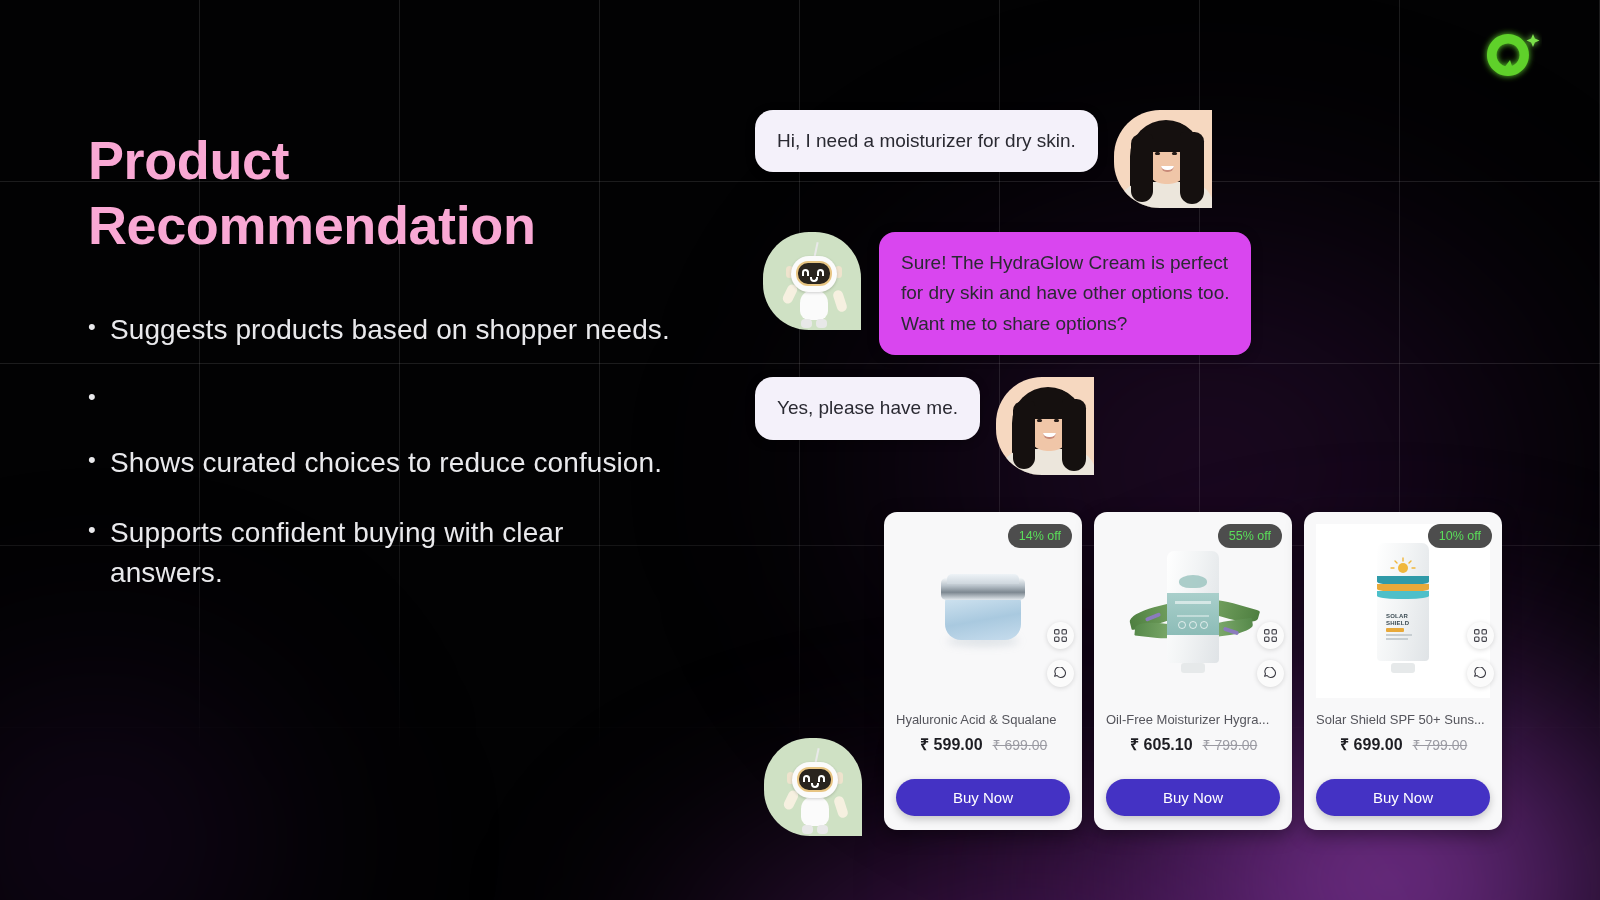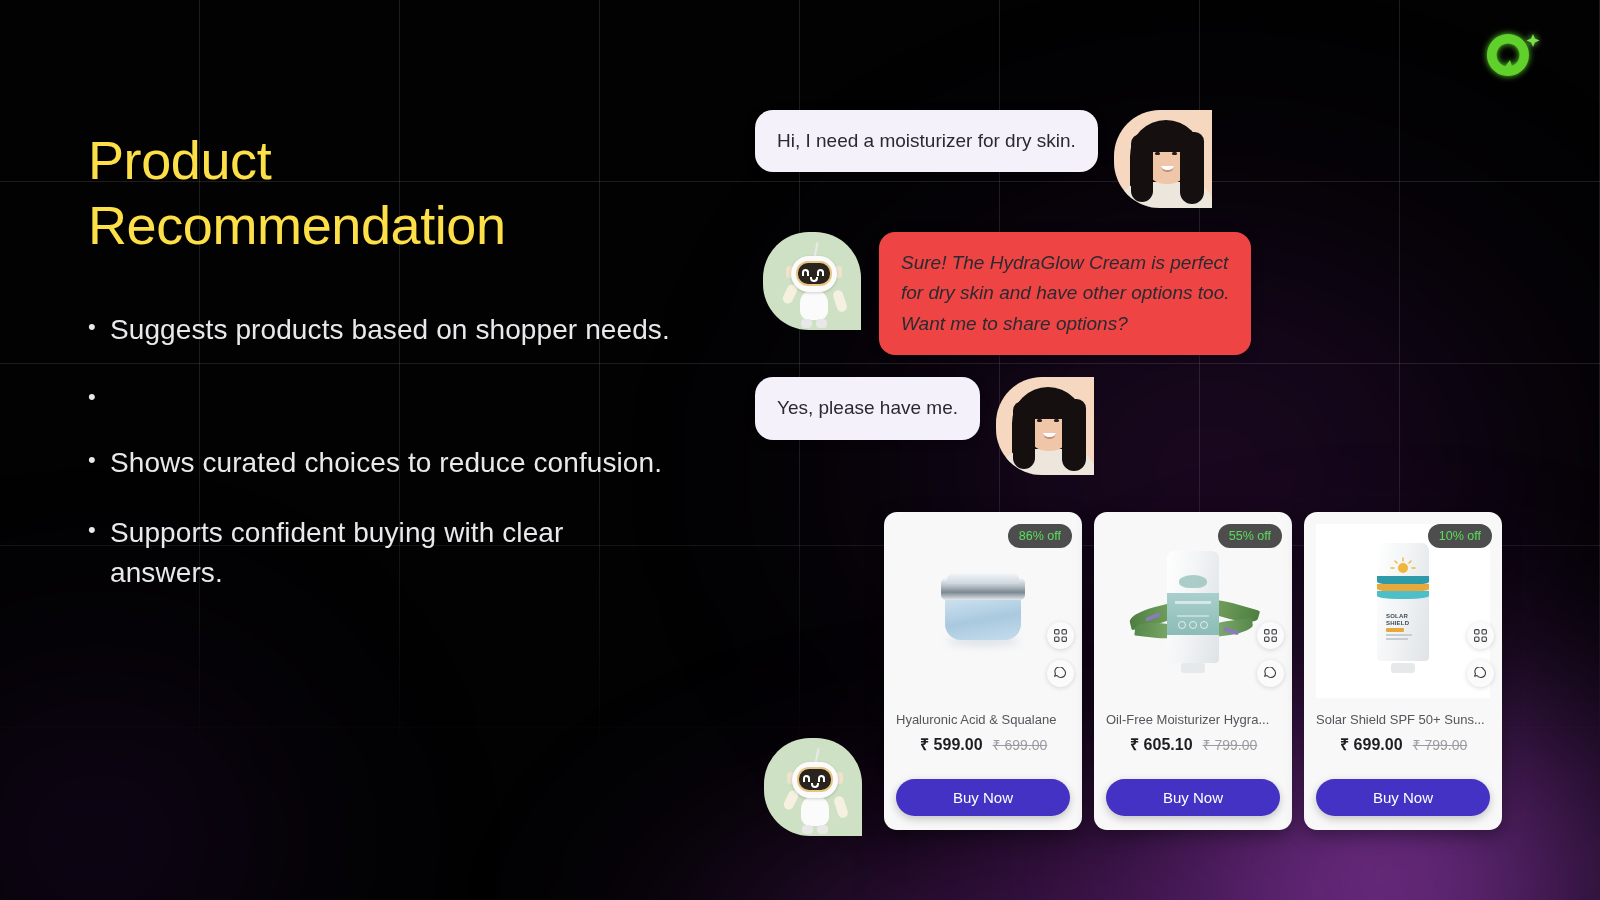--- a/index.html
+++ b/index.html
@@ -52,21 +52,21 @@
             mask-image:linear-gradient(to bottom, rgba(0,0,0,1) 0%, rgba(0,0,0,1) 60%, rgba(0,0,0,0.55) 82%, rgba(0,0,0,0) 100%);
     pointer-events:none;
   }
 
   
   #logo { position:absolute; right:58px; top:24px; width:68px; height:68px; }
 
   
   #left-col { position:absolute; left:88px; top:128px; width:640px; }
   #page-title {
-    font-size:54px; line-height:1.20; font-weight:400; color:#fde047;
+    font-size:54px; line-height:1.20; font-weight:700; color:#f9a8d4;
     letter-spacing:-0.4px; white-space:pre-line;
   }
   #bullet-list { margin-top:52px; list-style:none; }
   .bullet-item {
     display:flex; align-items:flex-start;
     margin-bottom:30px;
     color:#e9e9ec; font-size:28px; line-height:1.44;
     letter-spacing:0.1px;
   }
   .bullet-dot {
@@ -84,26 +84,25 @@
   .bubble {
     font-size:19px; line-height:1.60; color:#24242a;
     padding:16px 22px; position:relative;
   }
   .bubble-user {
     background:#f4f1fa; color:#2a2a32;
     border-radius:18px;
     box-shadow:0 2px 10px rgba(0,0,0,0.30);
   }
   .bubble-bot {
-    background:#ef4444; color:#2a2a32;
+    background:#d946ef; color:#2a2a32;
     border-radius:16px;
     box-shadow:0 2px 12px rgba(0,0,0,0.32);
     max-width:400px;
     white-space:pre-line;
-    font-style:italic;
   }
 
   .avatar {
     flex:0 0 auto; width:98px; height:98px;
     overflow:hidden; position:relative;
   }
   .avatar-user {
     border-radius:46px 0 0 46px;
     background:#f6d8c0;
     margin-left:16px;
@@ -411,21 +410,21 @@
     <div class="bot-eye bot-eye-l"></div>
     <div class="bot-eye bot-eye-r"></div>
     <div class="bot-mouth"></div>
   </div>
 </div>
 
 <div id="product-cards">
 
   <div class="product-card">
     <div class="card-media">
-      <span class="discount-badge">86% off</span>
+      <span class="discount-badge">14% off</span>
       <div class="prod-img jar">
         <div class="jar-shadow"></div>
         <div class="jar-body"></div>
         <div class="jar-lid"></div>
         <div class="jar-lid-top"></div>
       </div>
       <div class="icon-btn compare">
         <svg width="13" height="13" viewBox="0 0 13 13">
           <rect x="0.6" y="0.6" width="4.4" height="4.4" rx="1.1" fill="none" stroke="#3c3c44" stroke-width="1.1"></rect>
           <rect x="8.0" y="0.6" width="4.4" height="4.4" rx="1.1" fill="none" stroke="#3c3c44" stroke-width="1.1"></rect>

